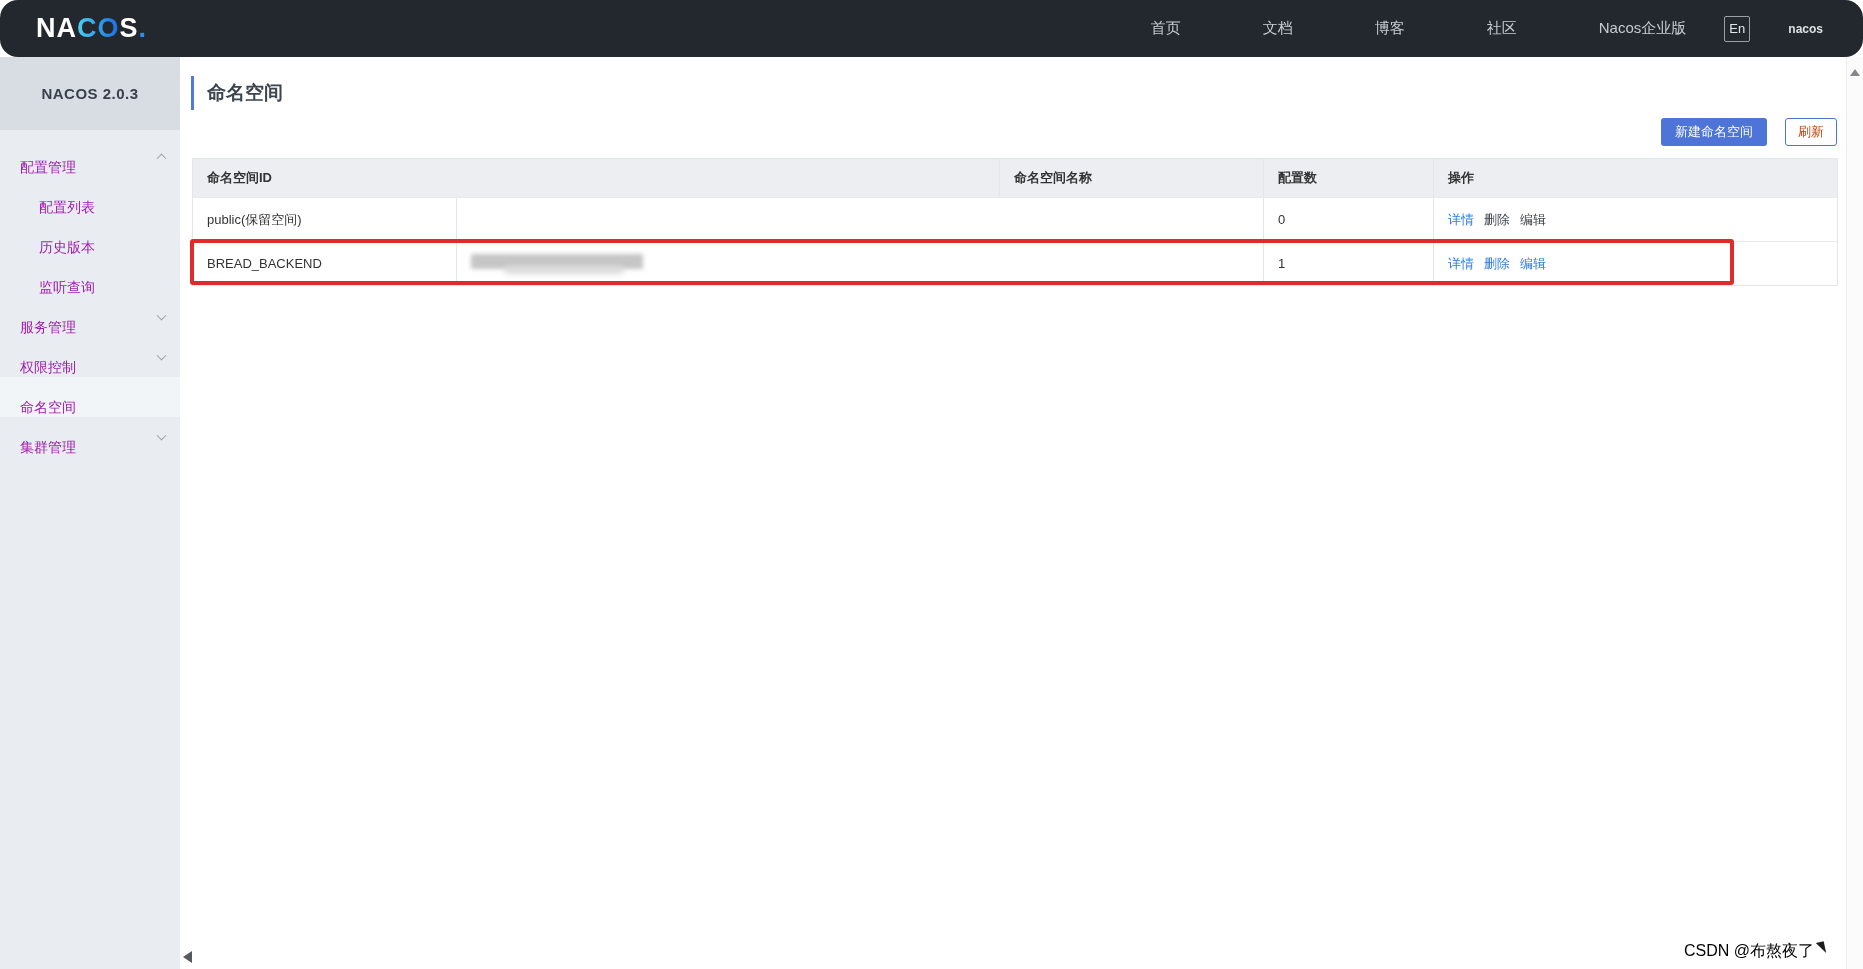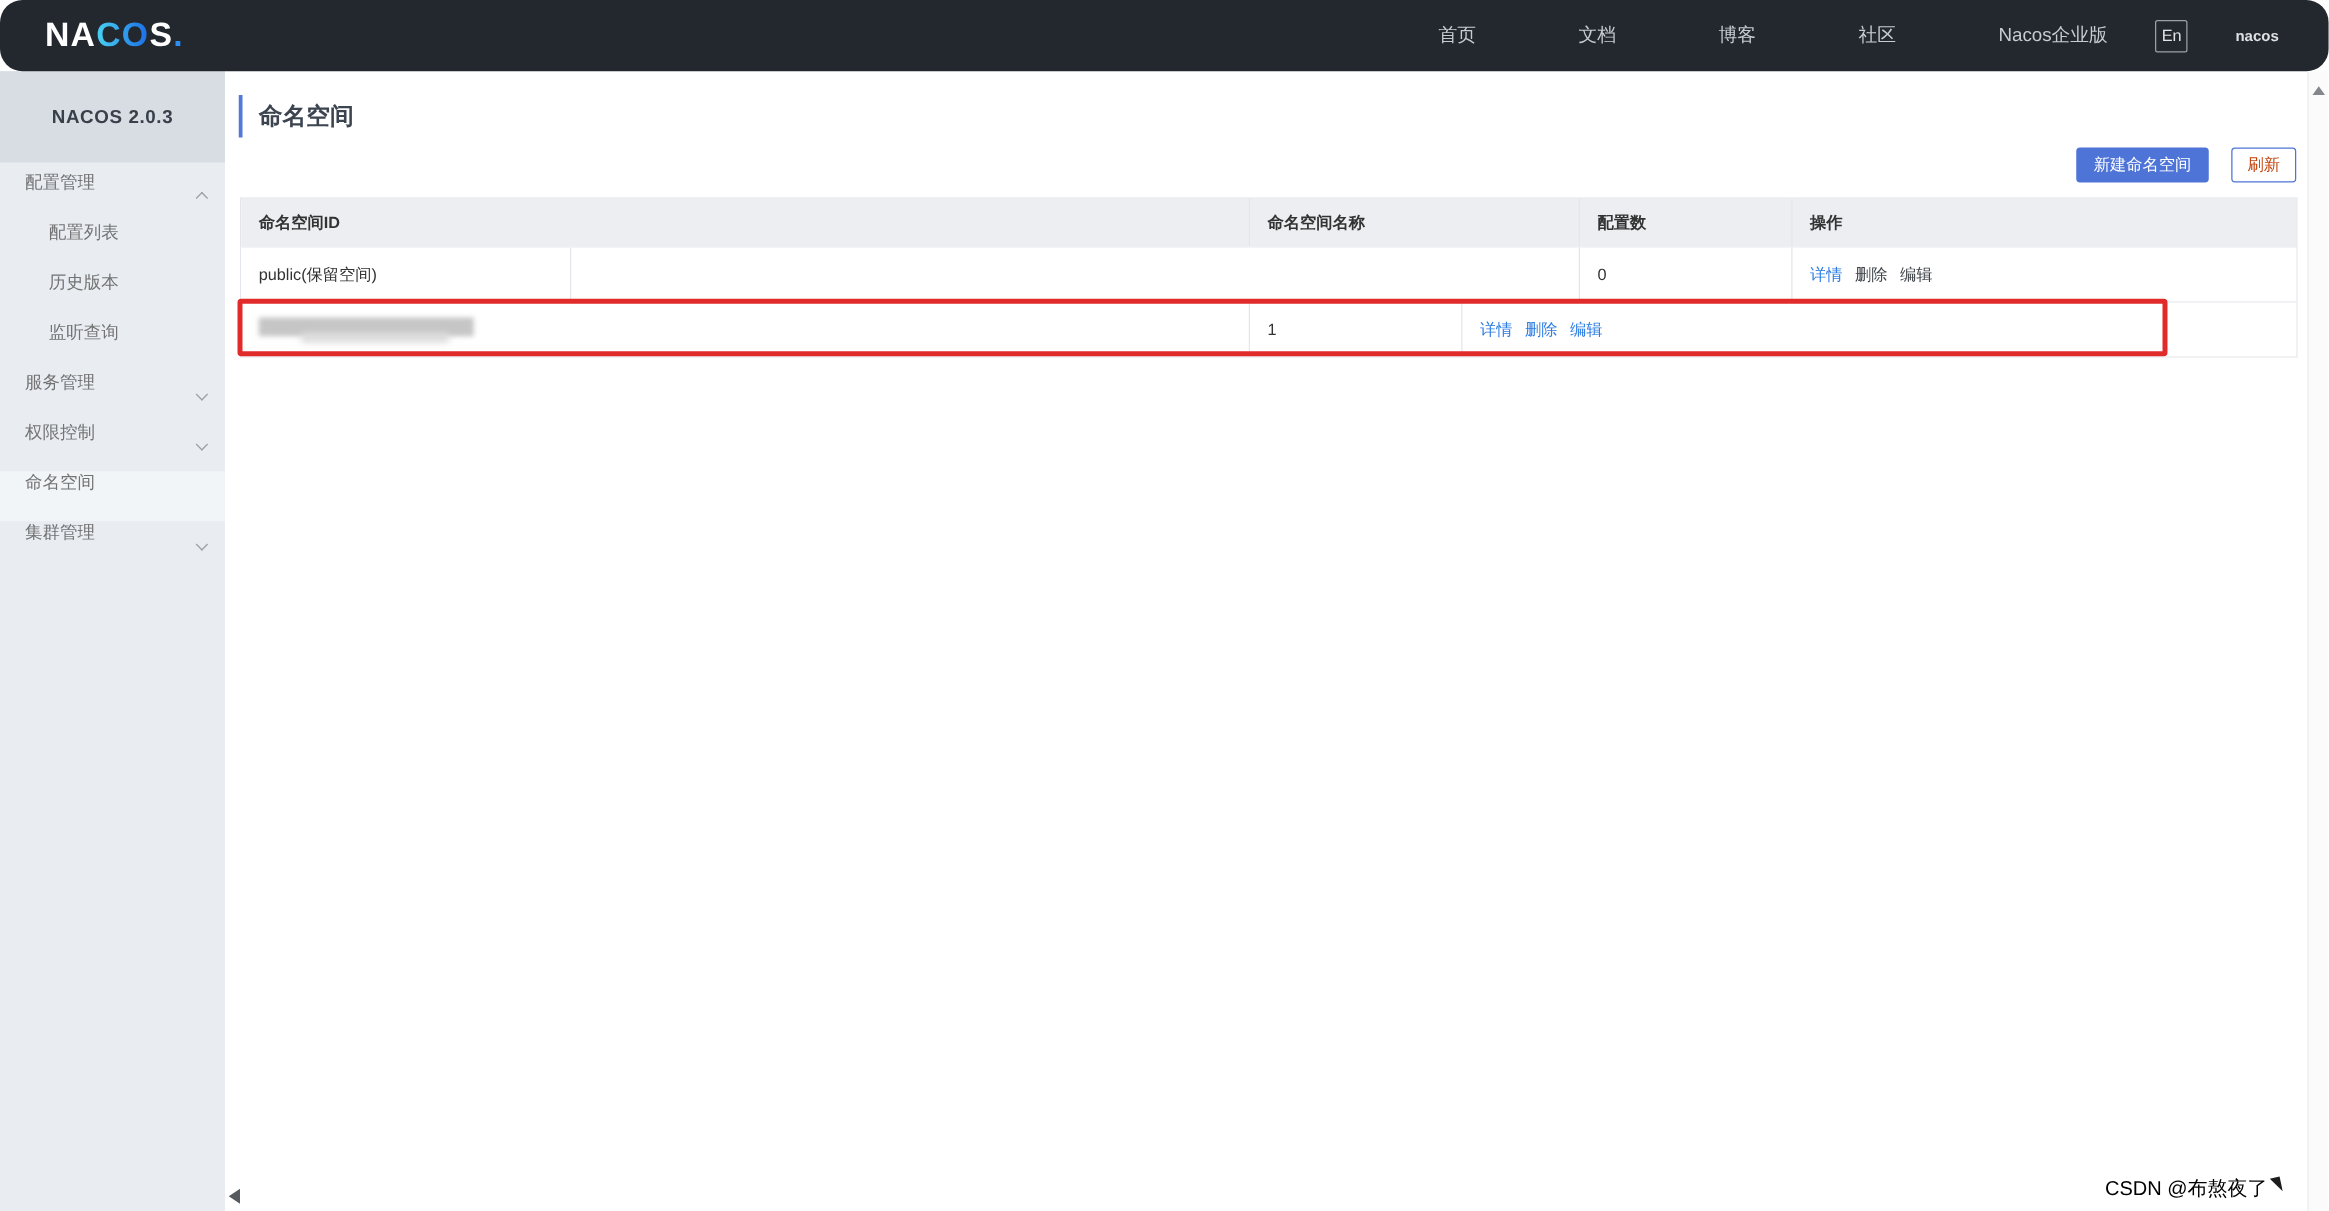--- a/index.html
+++ b/index.html
@@ -35,22 +35,22 @@
   .sidebar {
     position:absolute; top:57px; left:0; width:180px; bottom:0;
     background:#e9edf2; z-index:10;
   }
   .version {
     height:73px; background:#d8dde4; display:flex; align-items:center; justify-content:center;
     font-size:15px; font-weight:bold; color:#39404a; letter-spacing:.5px;
   }
   .menu { list-style:none; padding-top:7px; }
   .menu-item {
-    position:relative; height:40px; display:flex; align-items:flex-start;
-    padding-left:20px; font-size:14px; color:#737373; cursor:pointer;
+    position:relative; height:40px; display:flex; align-items:flex-end;
+    padding-left:20px; font-size:14px; color:#a21caf; cursor:pointer;
   }
   .menu-item.sub { padding-left:39px; }
   .menu-item.selected { background:#f2f5f8; }
   .chev {
     position:absolute; right:15px; top:50%; width:7px; height:7px;
     border-right:1.5px solid #98a0a8; border-bottom:1.5px solid #98a0a8;
   }
   .chev.down { transform:translateY(-70%) rotate(45deg); }
   .chev.up   { transform:translateY(-30%) rotate(225deg); }
 
@@ -199,20 +199,21 @@
       <div class="t-cell c2"></div>
       <div class="t-cell c3">0</div>
       <div class="t-cell c4">
         <a class="link">详情</a>
         <span class="link-off">删除</span>
         <span class="link-off">编辑</span>
       </div>
     </div>
 
     <div class="t-row">
+      <div class="t-cell c1">BREAD_BACKEND</div>
       <div class="t-cell c2">
         <div class="redacted">
           <div class="blur1"></div>
           <div class="blur2"></div>
         </div>
       </div>
       <div class="t-cell c3">1</div>
       <div class="t-cell c4">
         <a class="link">详情</a>
         <a class="link">删除</a>

